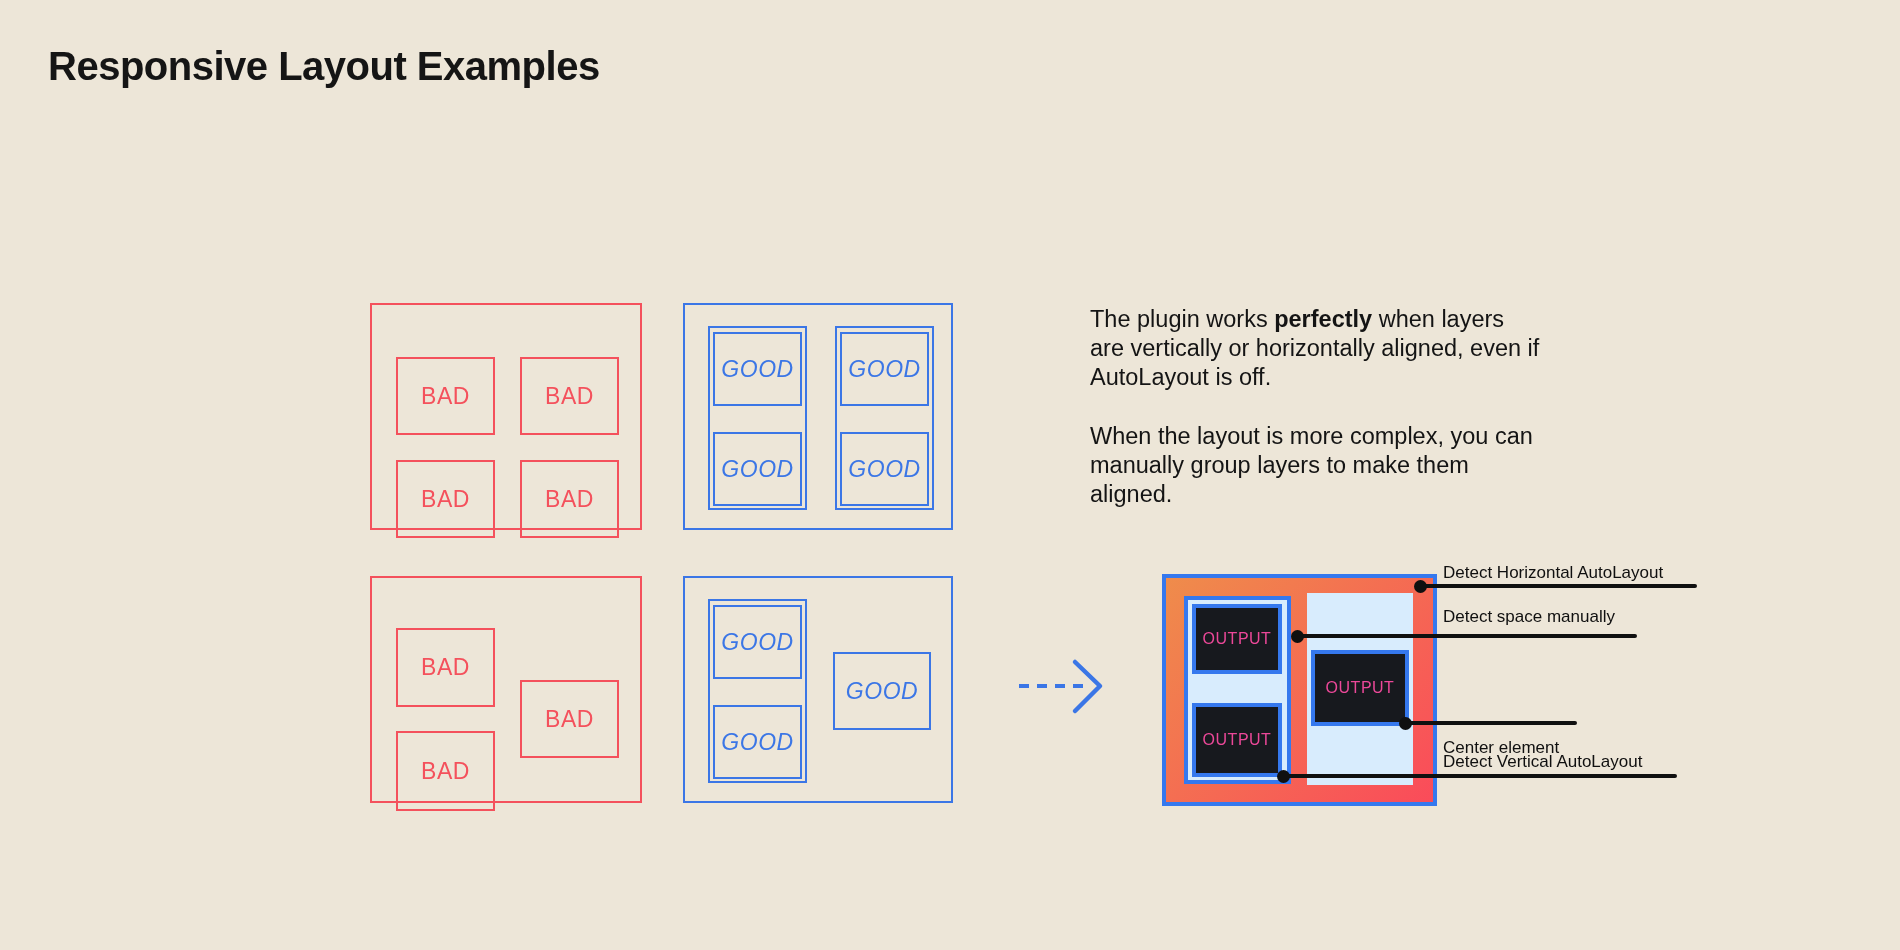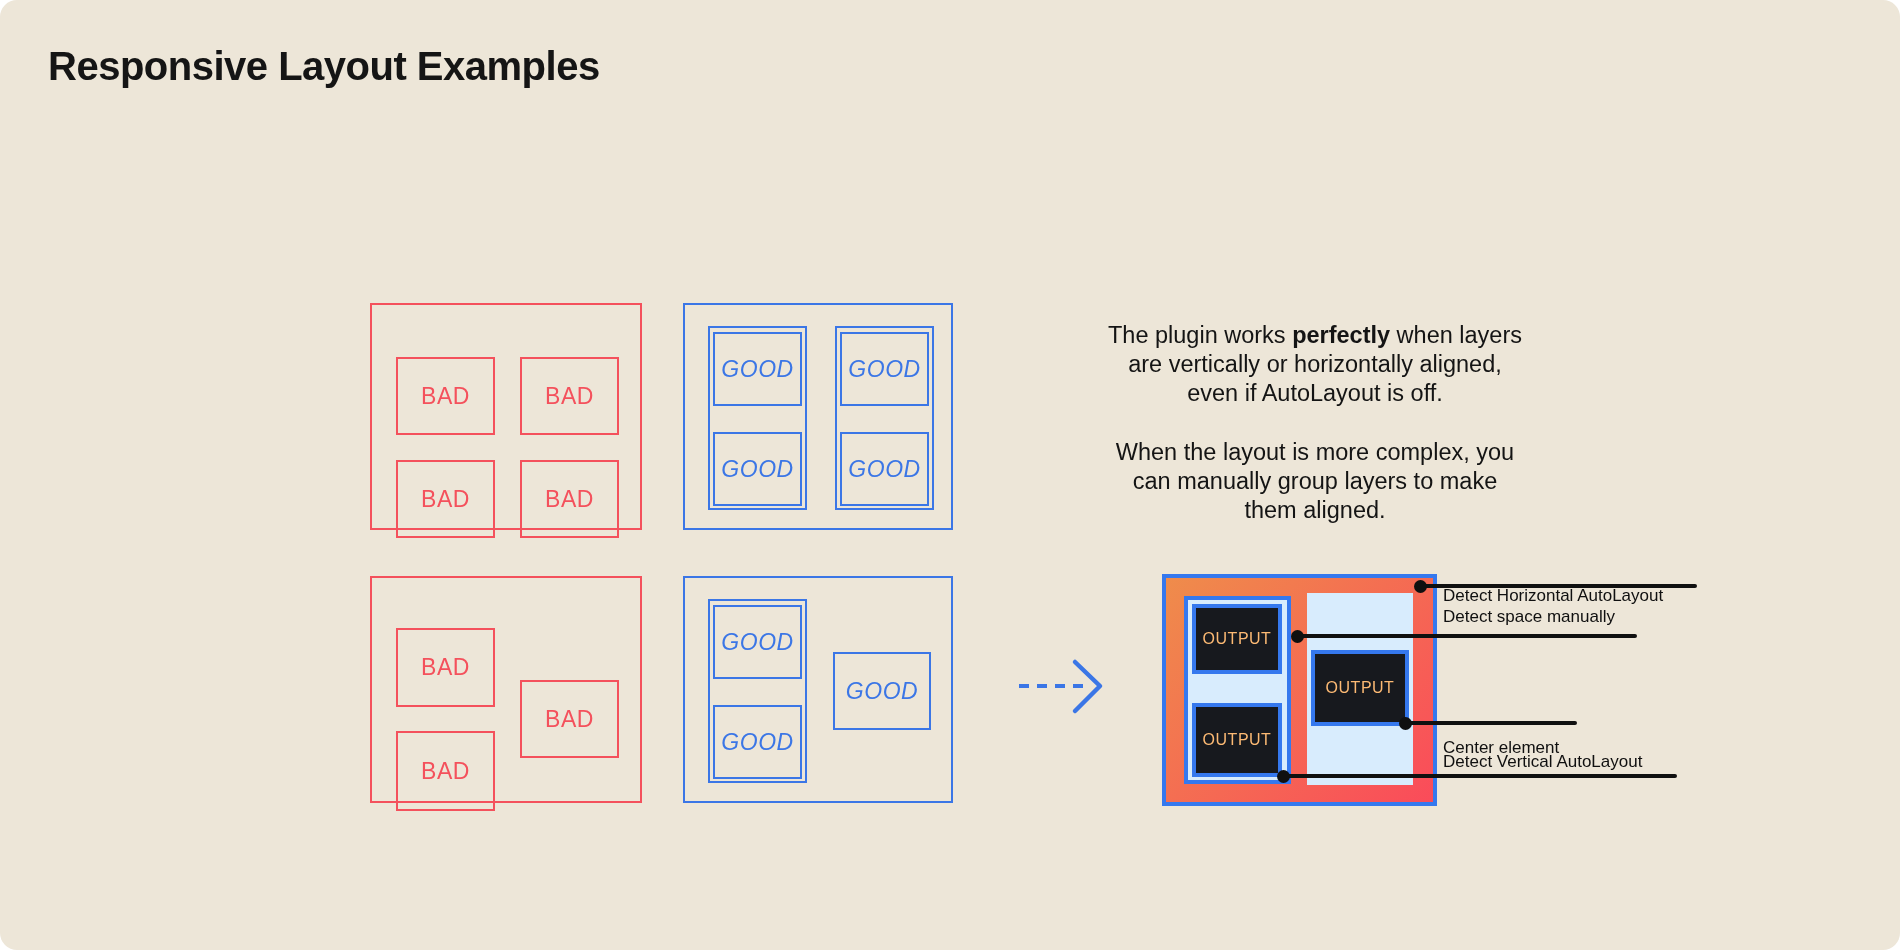--- a/index.html
+++ b/index.html
@@ -3,21 +3,20 @@
 <meta charset="utf-8">
 <style>
   html, body { margin: 0; padding: 0; }
   .canvas {
     position: relative;
     width: 1900px;
     height: 950px;
     background: #EDE6D8;
     font-family: "Liberation Sans", sans-serif;
     overflow: hidden;
-    border-radius: 17px;
   }
   .page-title {
     position: absolute;
     left: 48px;
     top: 44px;
     font-size: 40px;
     font-weight: 700;
     color: #151515;
     letter-spacing: -0.5px;
   }
@@ -31,52 +30,52 @@
     font-size: 23px; letter-spacing: 0.5px;
   }
   .cell.red  { border: 2px solid #F4515C; color: #F4515C; margin-top: 28px; }
   .cell.blue { border: 2px solid #3B76E6; color: #3B76E6; }
   .group { position: absolute; box-sizing: border-box; border: 2px solid #3B76E6; }
   
   .desc {
     position: absolute; left: 1090px; top: 305px; width: 450px;
     font-size: 23.5px; line-height: 29px; color: #141414;
   }
-  .desc p { margin: 16px; text-align: center; }
+  .desc p { margin: 0; }
   .desc p + p { margin-top: 30px; }
   
   .arrow { position: absolute; left: 1005px; top: 651px; }
   
   .out-frame {
     position: absolute; left: 1162px; top: 574px; width: 275px; height: 232px;
     box-sizing: border-box; border: 4px solid #3578EE;
     background: linear-gradient(135deg, #EF8C4B 0%, #FA4B5A 100%);
   }
   .out-group {
     position: absolute; left: 18px; top: 18px; width: 107px; height: 188px;
     box-sizing: border-box; border: 4px solid #3578EE; background: #D8ECFD;
   }
   .out-col {
     position: absolute; left: 141px; top: 15px; width: 106px; height: 192px;
     background: #D8ECFD;
   }
   .out-box {
     position: absolute; box-sizing: border-box;
     background: #17191E; border: 4px solid #3578EE;
-    color: #fdba74; font-size: 16px; font-weight: 500; letter-spacing: 0.5px;
+    color: #ec4899; font-size: 16px; font-weight: 500; letter-spacing: 0.5px;
     display: flex; align-items: center; justify-content: center;
   }
   .out-box.g1 { left: 4px; top: 4px;   width: 90px; height: 70px; }
   .out-box.g2 { left: 4px; top: 103px; width: 90px; height: 74px; }
   .out-box.c1 { left: 4px; top: 57px;  width: 98px; height: 76px; }
   
   .anno-label { position: absolute; left: 1443px; font-size: 17px; color: #101010; }
   .anno-line  { position: absolute; height: 4px; background: #101010; border-radius: 2px; }
   .anno-dot   { position: absolute; width: 13px; height: 13px; border-radius: 50%; background: #101010; }
-  .al-1 { top: 586px; }
+  .al-1 { top: 563px; }
   .al-2 { top: 607px; }
   .al-3 { top: 698px; margin-top: 40px; }
   .al-4 { top: 752px; }
   .ln-1 { left: 1420px; top: 584px; width: 277px; }
   .ln-2 { left: 1297px; top: 634px; width: 340px; }
   .ln-3 { left: 1405px; top: 721px; width: 172px; }
   .ln-4 { left: 1283px; top: 774px; width: 394px; }
   .dt-1 { left: 1414px;   top: 579.5px; }
   .dt-2 { left: 1290.5px; top: 629.5px; }
   .dt-3 { left: 1398.5px; top: 716.5px; }

